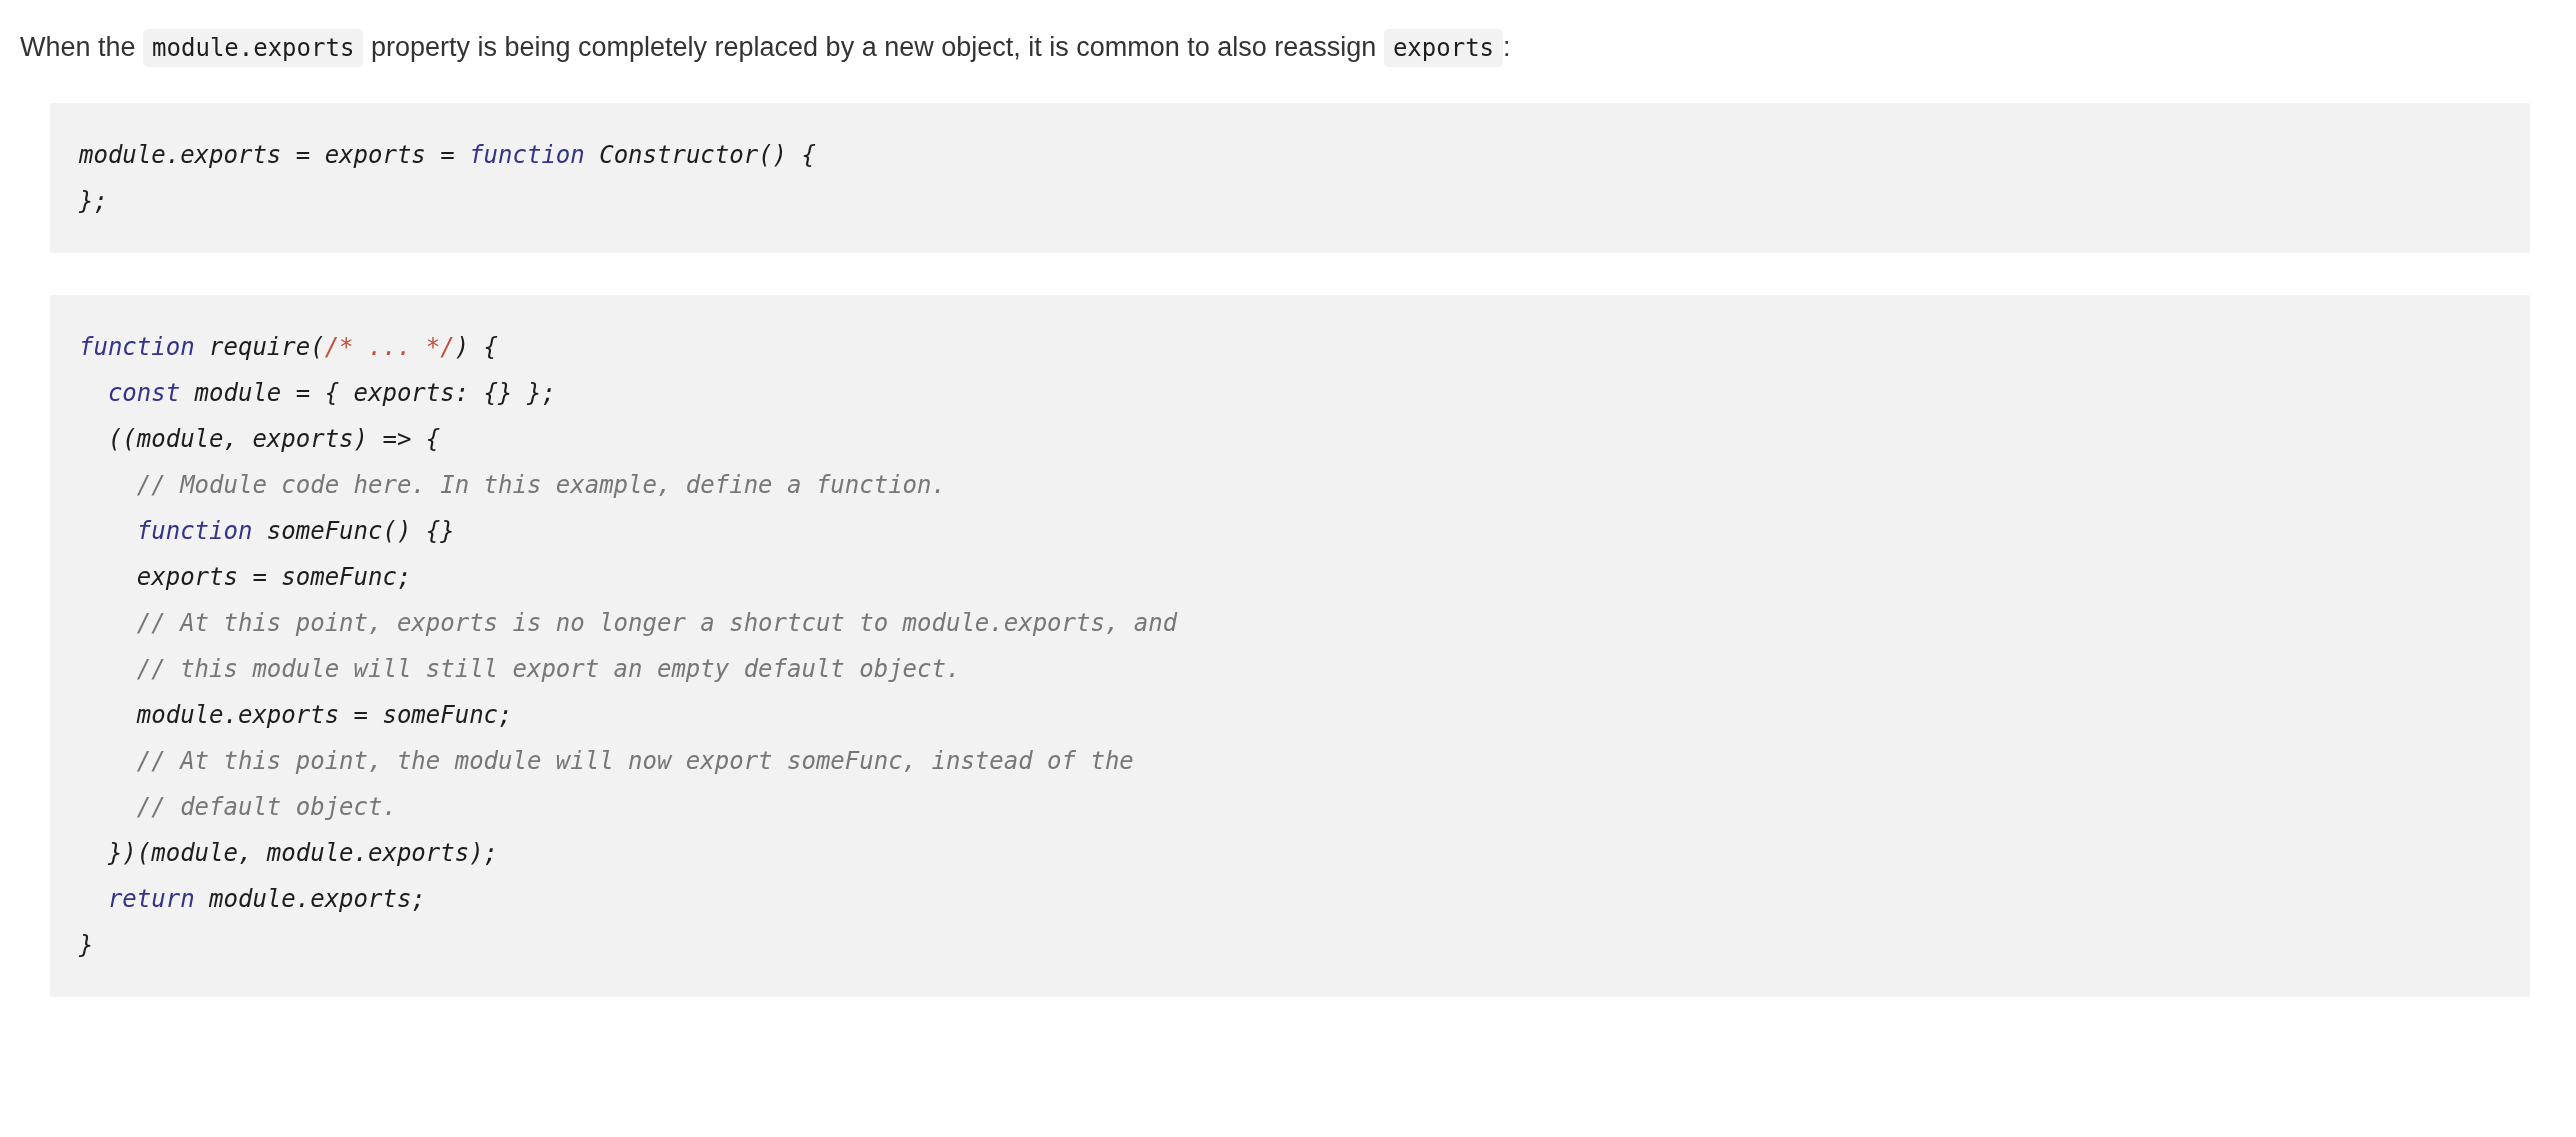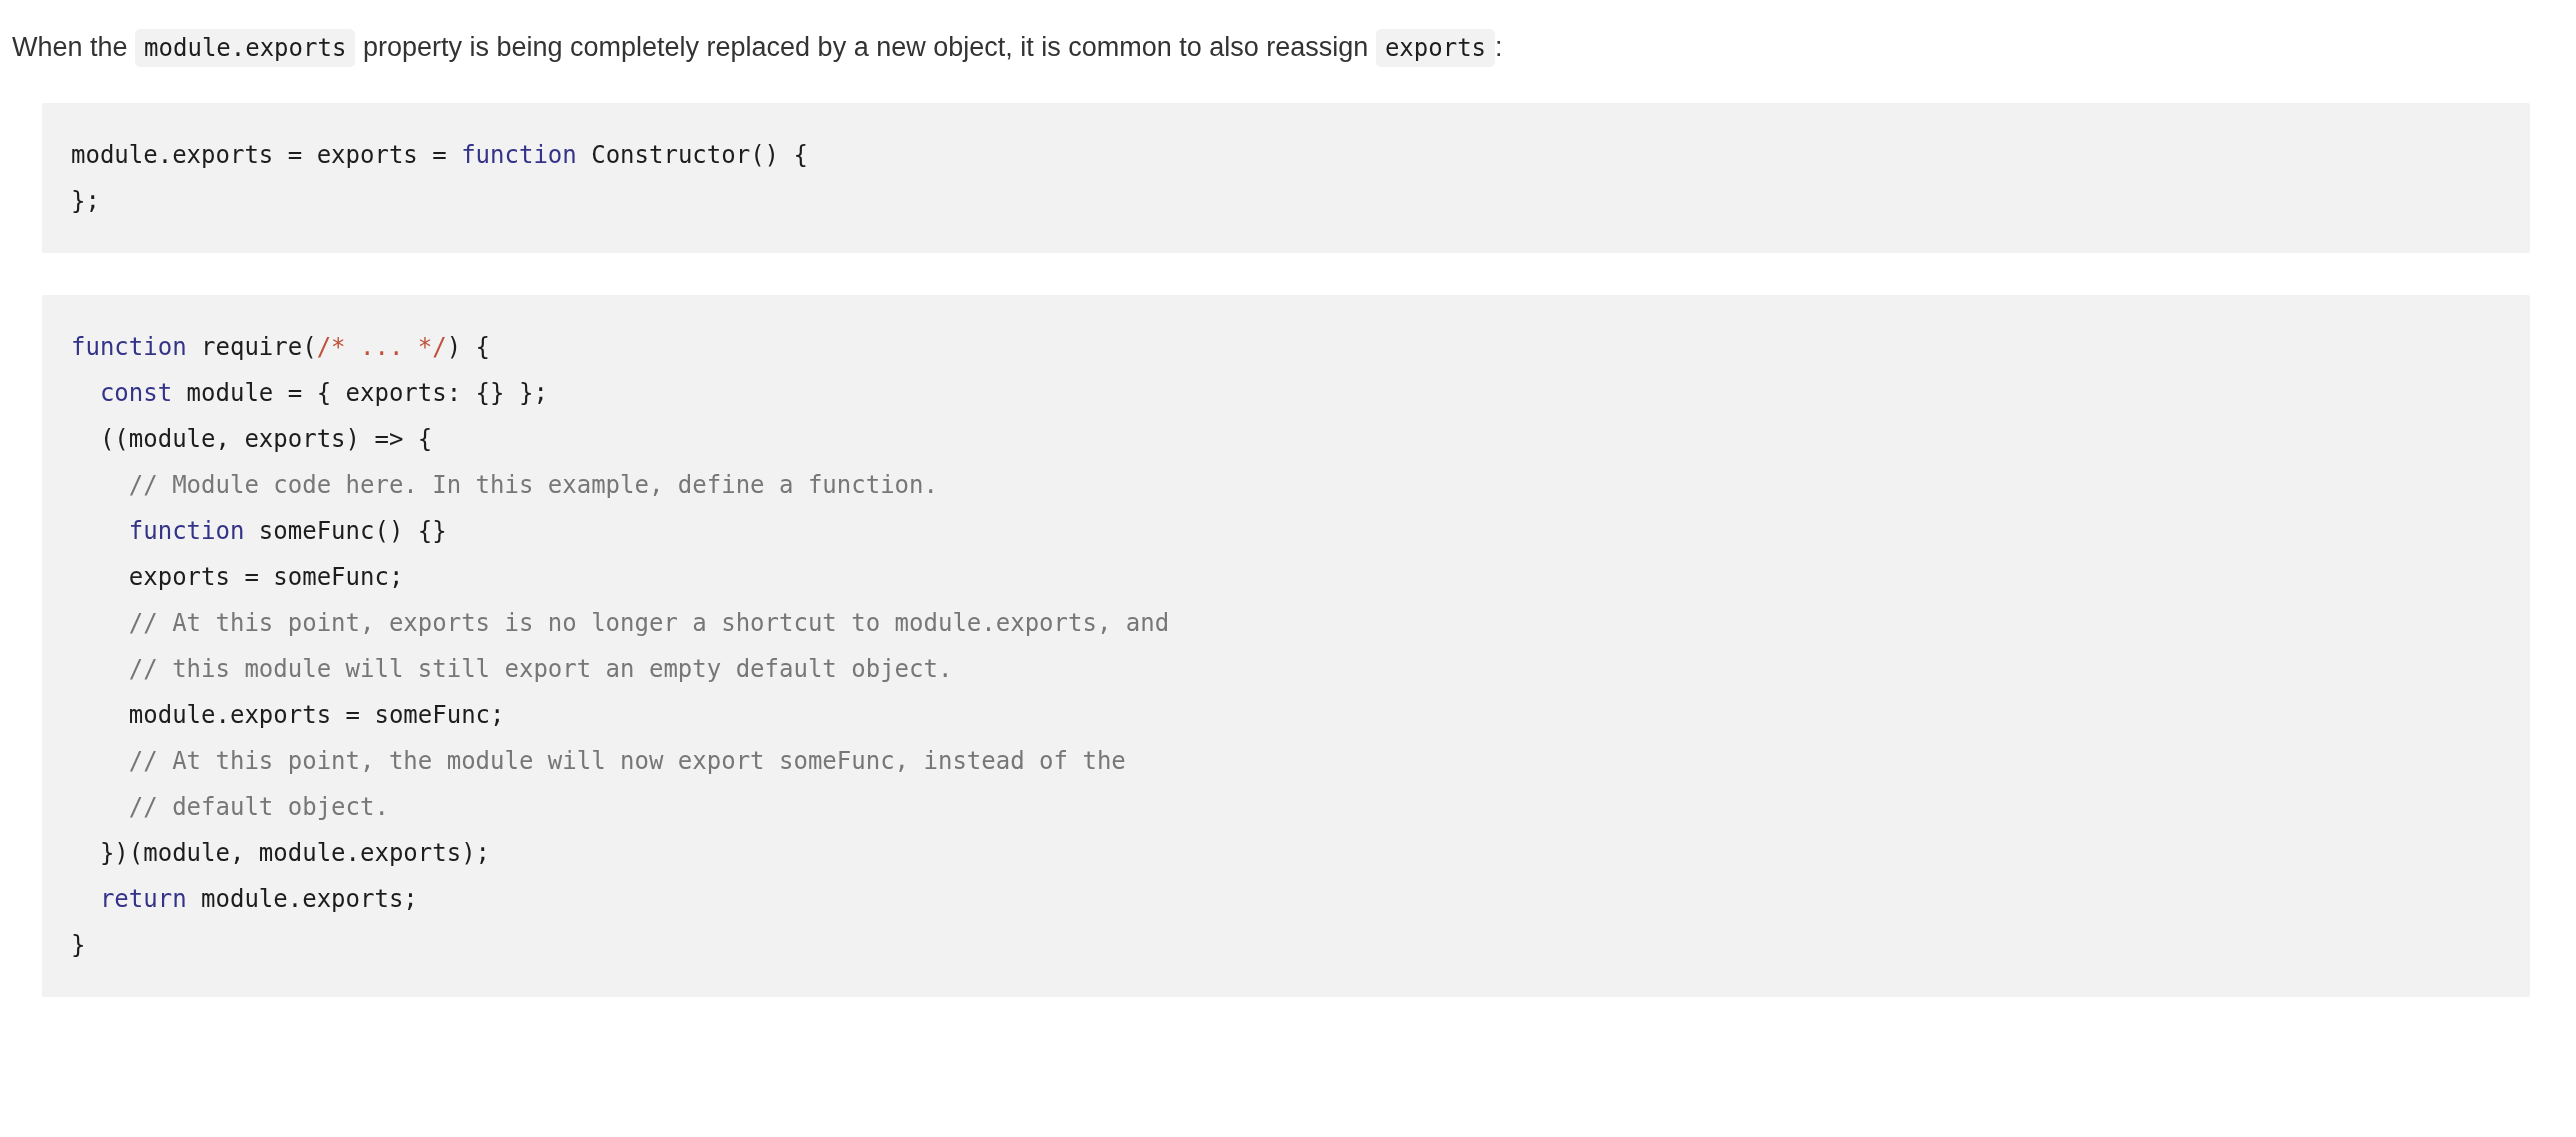--- a/index.html
+++ b/index.html
@@ -6,21 +6,21 @@
     margin: 0;
     padding: 0;
     background: #ffffff;
     width: 2576px;
     height: 1138px;
     overflow: hidden;
   }
   .content {
     box-sizing: border-box;
     width: 2576px;
-    padding: 27px 46px 0 12px;
+    padding: 27px 46px 0 20px;
     font-family: "Liberation Sans", "DejaVu Sans", sans-serif;
     color: var(--body-text, #333333);
   }
   p.doc-paragraph {
     margin: 0 0 35px 0;
     font-size: 27px;
     line-height: 40px;
     color: var(--body-text, #333333);
   }
   .inline-code {
@@ -36,20 +36,21 @@
     box-sizing: border-box;
     margin: 0 0 42px 30px;
     padding: 29px;
     background: var(--code-bg, #f2f2f2);
     border-radius: 1.8px;
     font-family: "DejaVu Sans Mono", "Liberation Mono", monospace;
     font-size: 24px;
     line-height: 46px;
     color: var(--code-text, #1d1d1d);
     overflow: hidden;
+    font-style: italic;
   }
   .code-line { white-space: pre; }
   .tok-plain { color: var(--code-text, #1d1d1d); }
   .tok-kw    { color: var(--kw, #333388); }
   .tok-cm    { color: var(--cm, #777777); }
   .tok-rd    { color: var(--rd, #c0513b); }
 </style>
 </head>
 <body style="background: rgb(255, 255, 255);">
 

